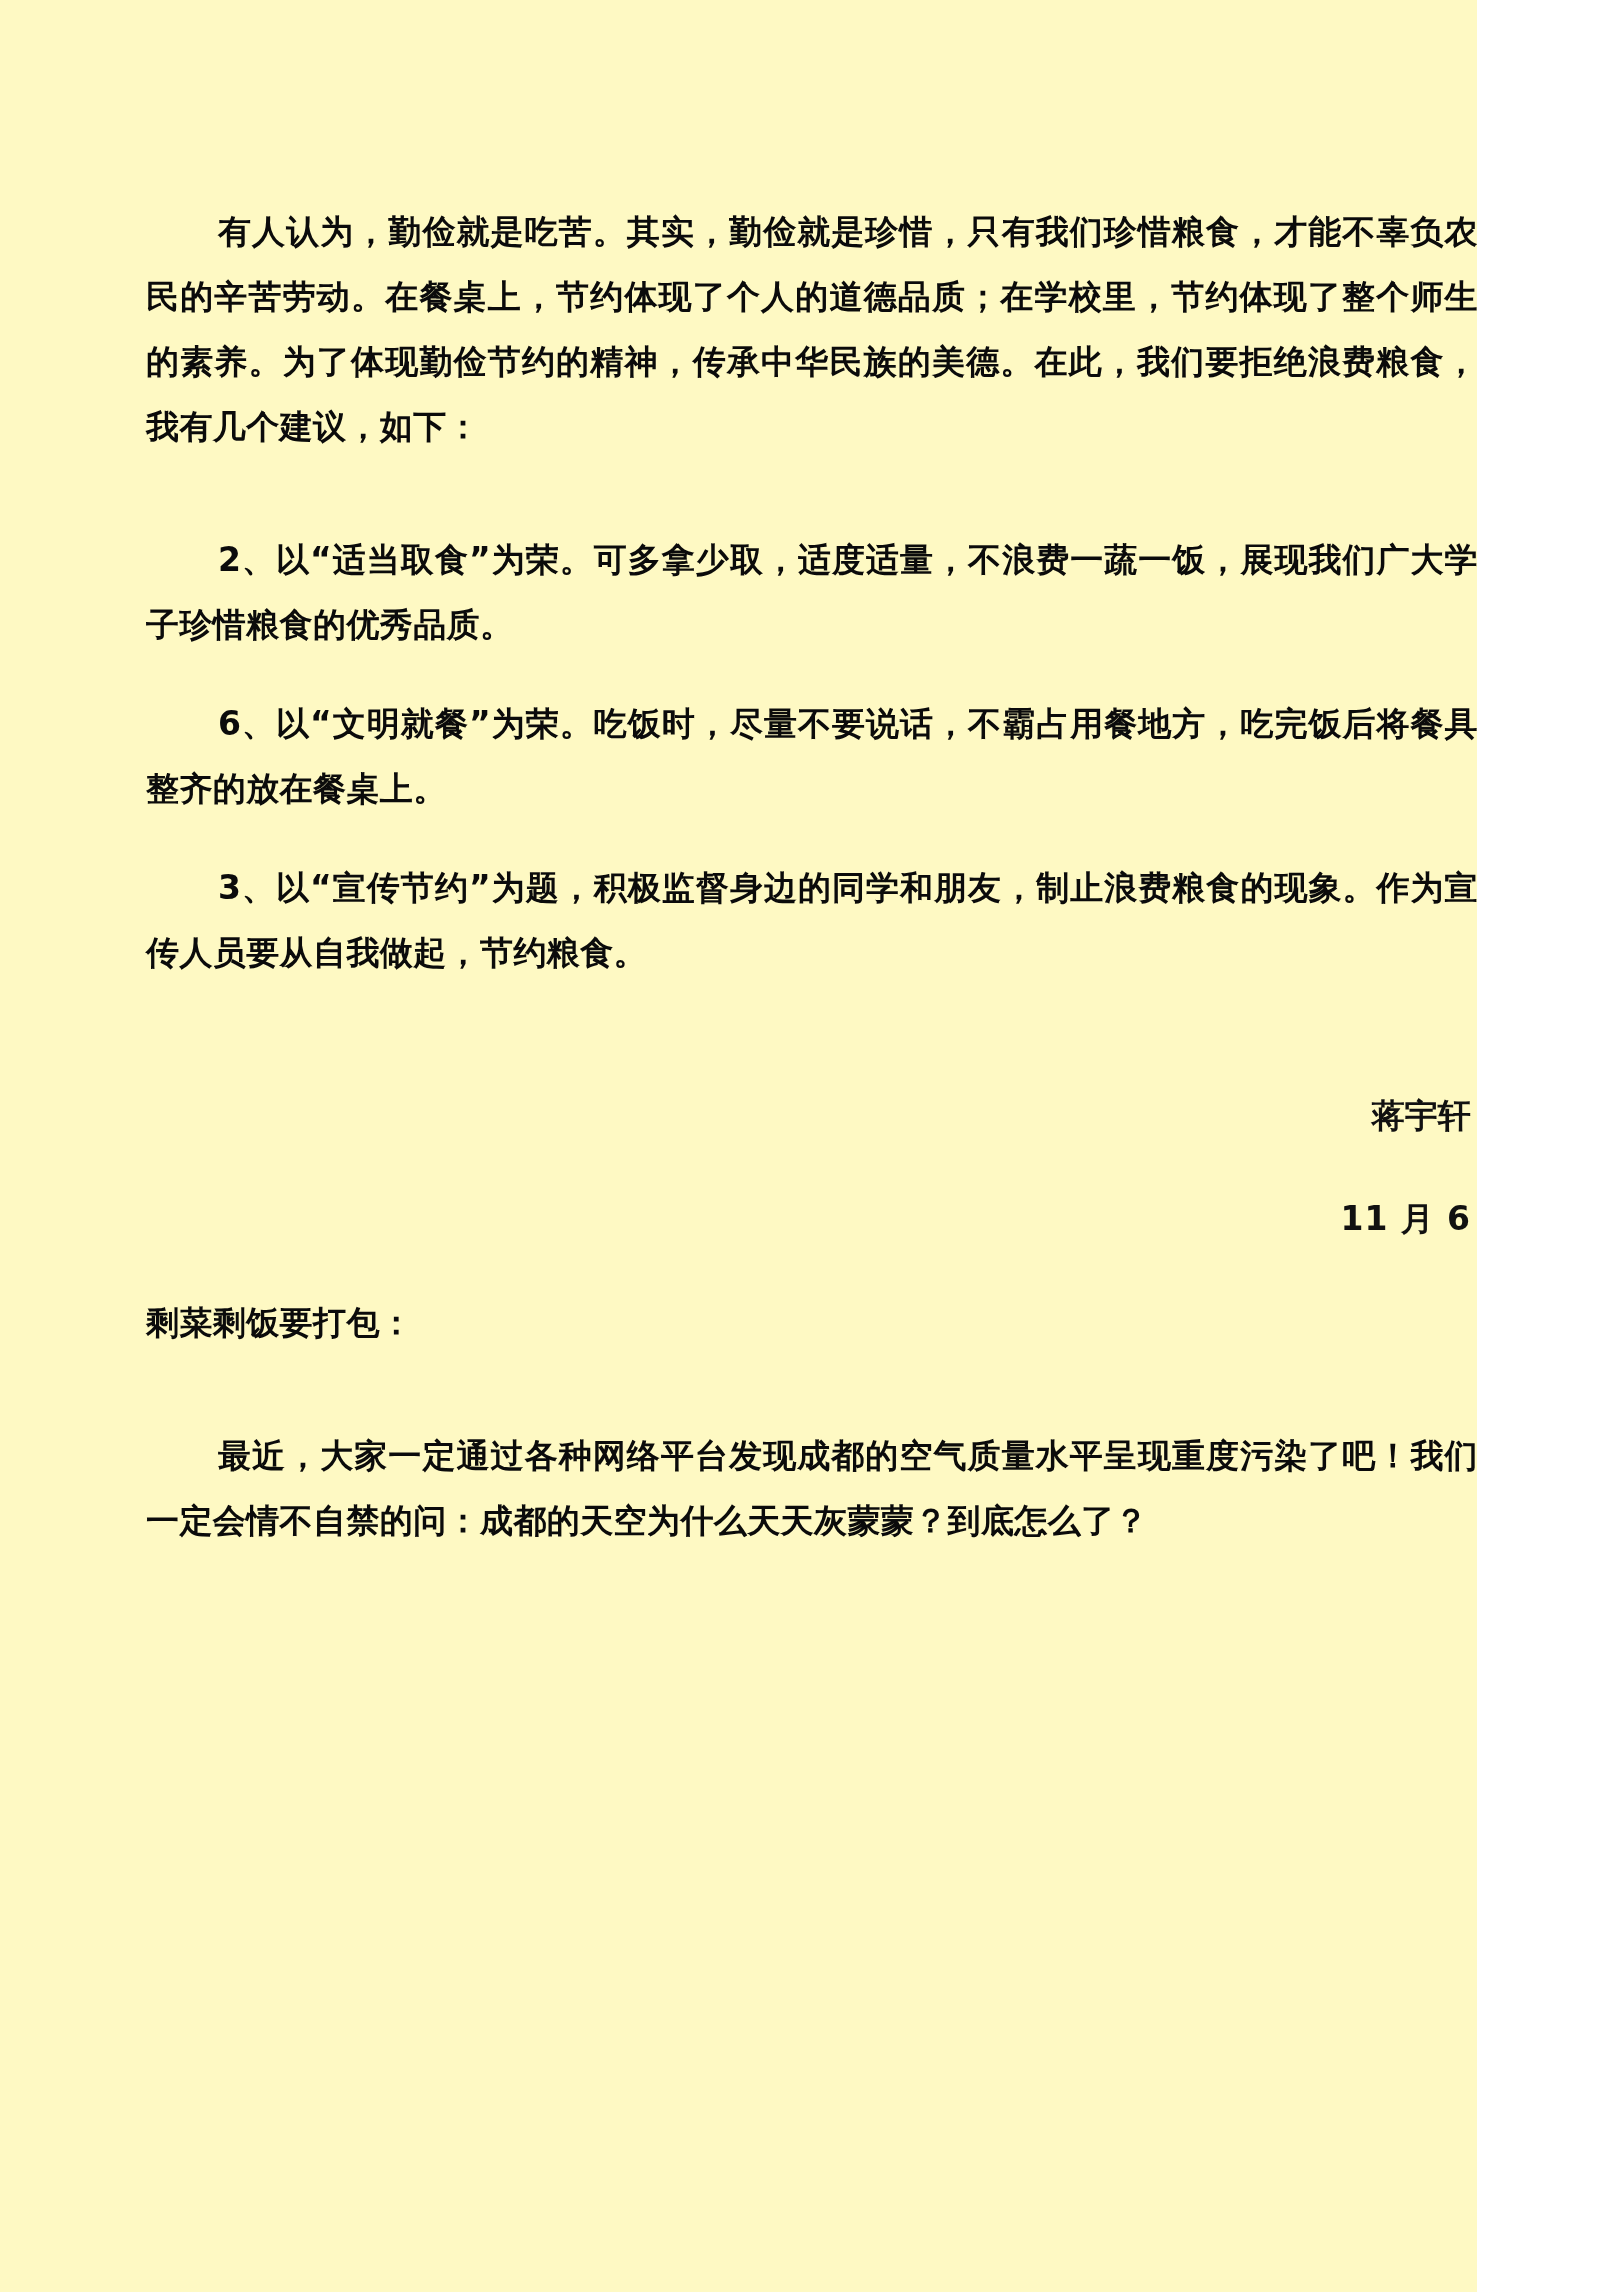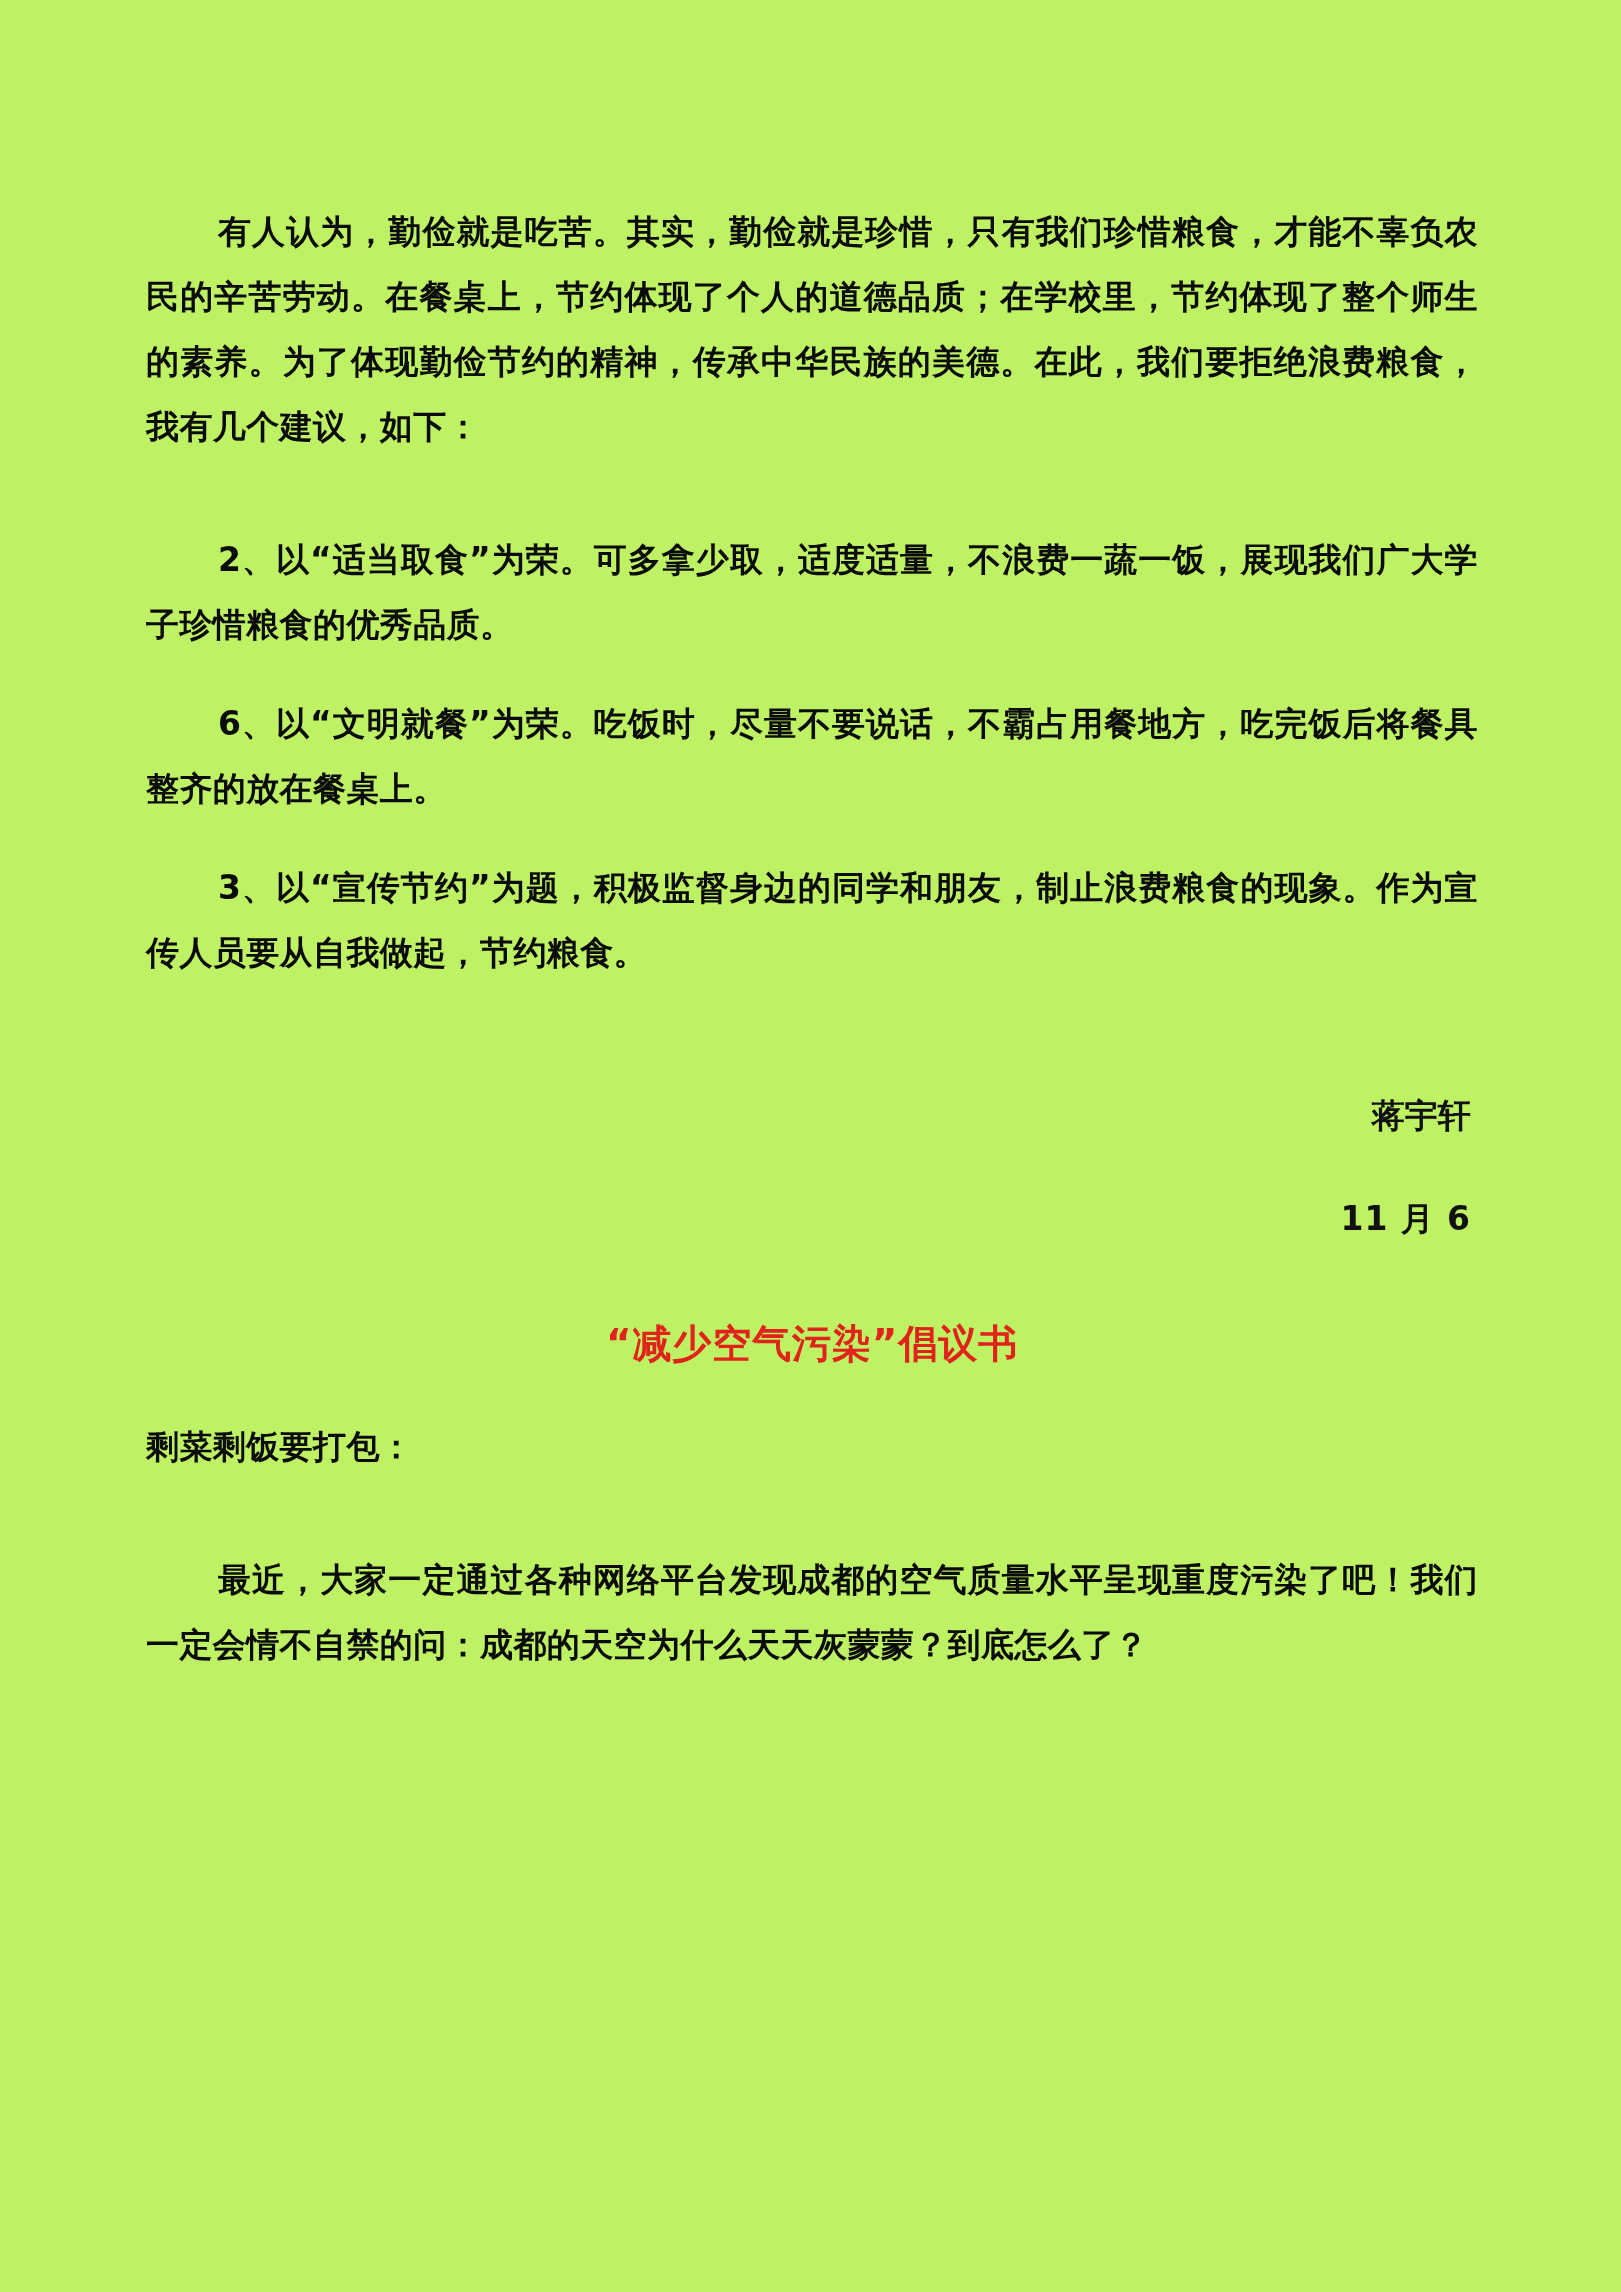--- a/index.html
+++ b/index.html
@@ -5,23 +5,23 @@
   html, body {
     margin: 0;
     padding: 0;
     background: #ffffff;
   }
   body {
     font-family: "DejaVu Sans", "Liberation Sans", sans-serif;
   }
   .page {
     position: relative;
-    width: 1621px;
+    width: 1477px;
     height: 2293px;
-    background: #bef264;
+    background: #fef9c3;
     box-sizing: border-box;
     overflow: hidden;
   }
   .content {
     position: absolute;
     left: 146px;
     top: 0;
     width: 1332px;
   }
 
@@ -105,21 +105,20 @@
       <div class="gap-p"></div>
 
 
       <div class="sig-block sig-name">蒋宇轩</div>
 
       <div class="sig-block sig-date">11 月 6</div>
     </div>
 
     <div>
 
-      <div class="headline">“减少空气污染”倡议书</div>
 
       <div class="gap-headline"></div>
 
       <p class="salutation">剩菜剩饭要打包：</p>
 
       <div class="gap-p"></div>
 
 
       <div class="gap-p"></div>
 

